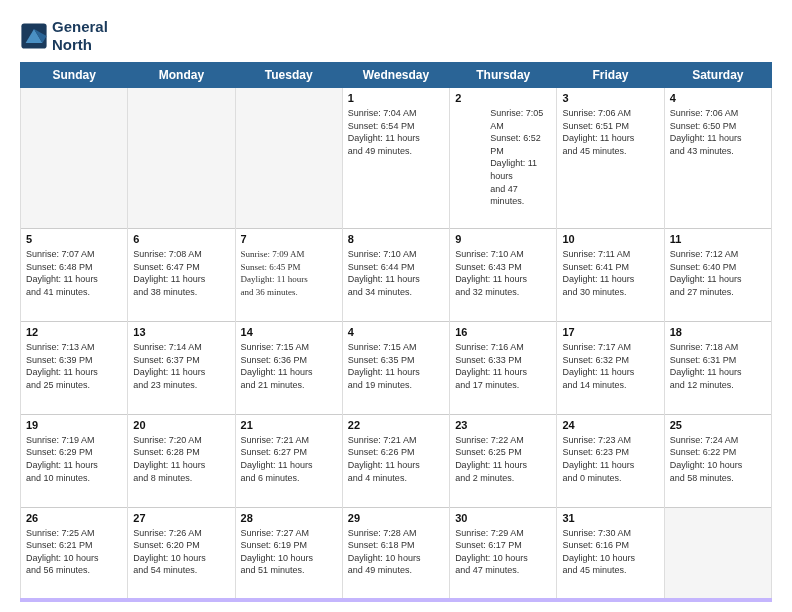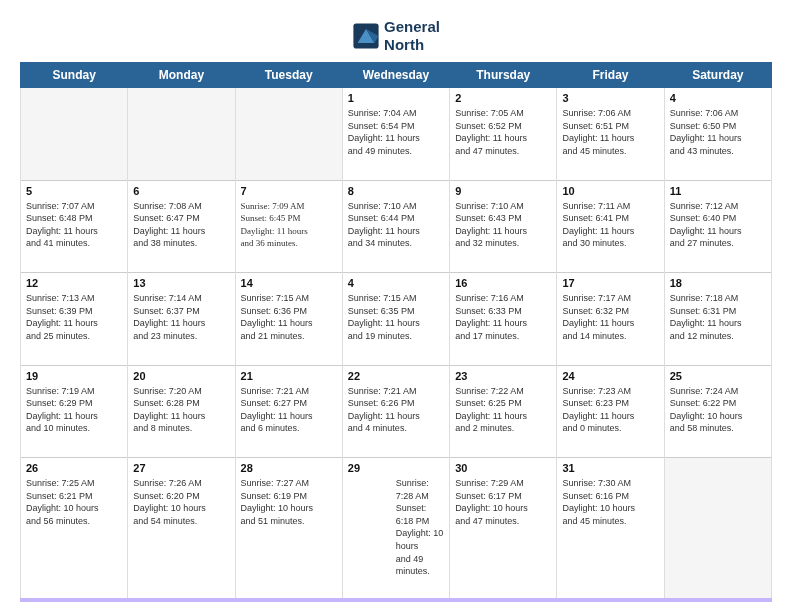--- a/index.html
+++ b/index.html
@@ -9,21 +9,20 @@
       width: 792px;
       height: 612px;
       overflow: hidden;
     }
     .page {
       width: 792px;
       height: 612px;
       padding: 18px 20px 10px 20px;
       display: flex;
       flex-direction: column;
-      align-items: center;
     }
     .header {
       display: flex;
       justify-content: space-between;
       align-items: flex-start;
       margin-bottom: 8px;
     }
     .logo {
       display: flex;
       align-items: center;
@@ -139,21 +138,21 @@
           <td class="empty"></td>
           <td>
             <div class="day-number">1</div>
             <div class="day-info" style="white-space: pre-line;">Sunrise: 7:04 AM
 Sunset: 6:54 PM
 Daylight: 11 hours
 and 49 minutes.</div>
           </td>
           <td>
             <div class="day-number">2</div>
-            <div class="day-info" style="white-space: pre-line;">Sunrise: 7:05 AM
+            <div class="day-info" style="white-space: pre-line; margin-left: 35px;">Sunrise: 7:05 AM
 Sunset: 6:52 PM
 Daylight: 11 hours
 and 47 minutes.</div>
           </td>
           <td>
             <div class="day-number">3</div>
             <div class="day-info" style="white-space: pre-line;">Sunrise: 7:06 AM
 Sunset: 6:51 PM
 Daylight: 11 hours
 and 45 minutes.</div>
@@ -336,21 +335,21 @@
           </td>
           <td>
             <div class="day-number">28</div>
             <div class="day-info" style="white-space: pre-line;">Sunrise: 7:27 AM
 Sunset: 6:19 PM
 Daylight: 10 hours
 and 51 minutes.</div>
           </td>
           <td>
             <div class="day-number">29</div>
-            <div class="day-info" style="white-space: pre-line; margin-left: 48px;">Sunrise: 7:28 AM
+            <div class="day-info" style="white-space: pre-line;">Sunrise: 7:28 AM
 Sunset: 6:18 PM
 Daylight: 10 hours
 and 49 minutes.</div>
           </td>
           <td>
             <div class="day-number">30</div>
             <div class="day-info" style="white-space: pre-line;">Sunrise: 7:29 AM
 Sunset: 6:17 PM
 Daylight: 10 hours
 and 47 minutes.</div>

